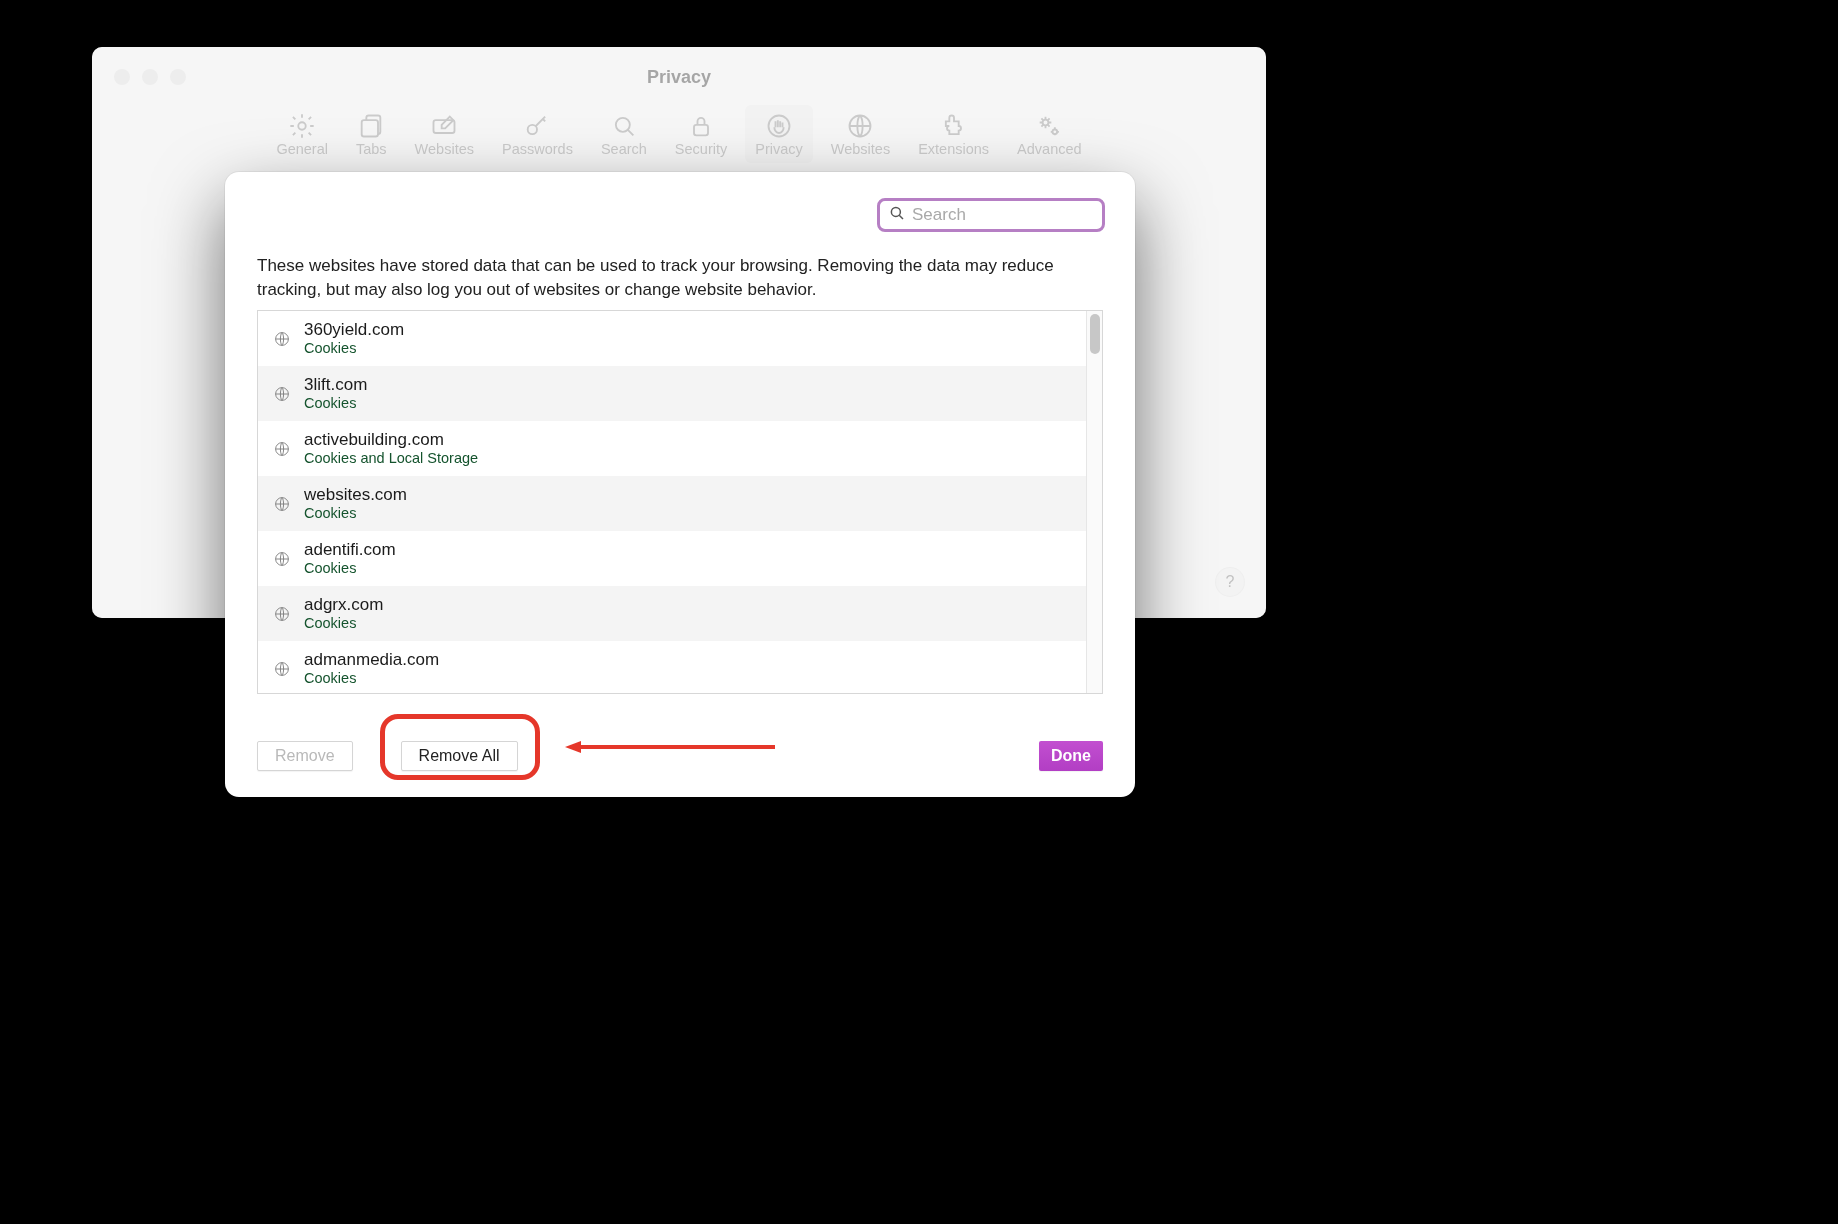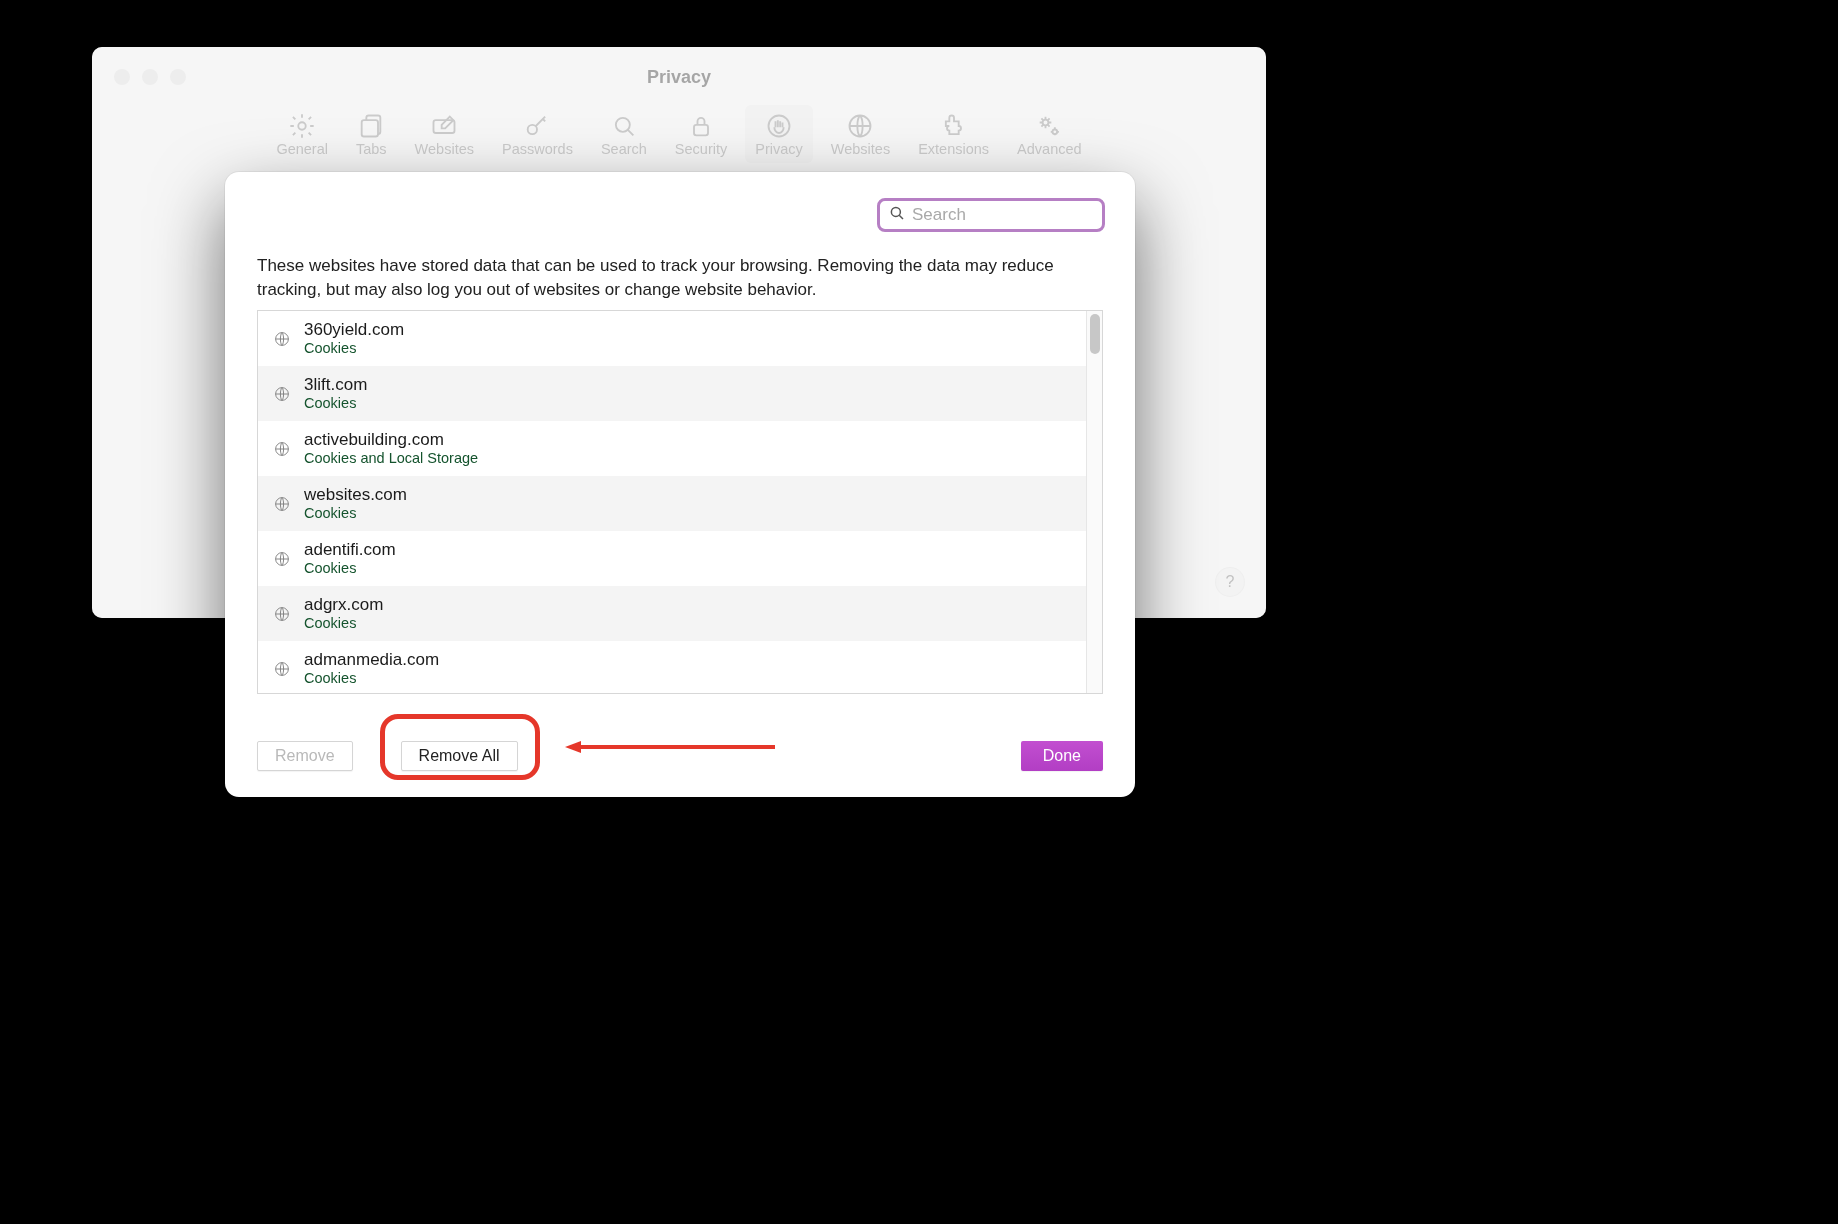--- a/index.html
+++ b/index.html
@@ -172,22 +172,22 @@
     border: 1px solid #d5d5d5;
     box-shadow: 0 1px 1px rgba(0,0,0,0.05);
     color: #222;
   }
   .btn.disabled { color: #b9b9b9; }
   .btn.done {
     margin-left: auto;
     background: linear-gradient(#c24fd0, #b23ec4);
     border: none;
     color: #fff;
-    font-weight: 400;
-    padding: 0 22px;
+    font-weight: 700;
+    padding: 0 12px;
   }
   .remove-all-wrap {
     margin-left: 18px;
     position: relative;
     padding-left: 30px;
   }
 
   
   .red-ring {
     position: absolute;

